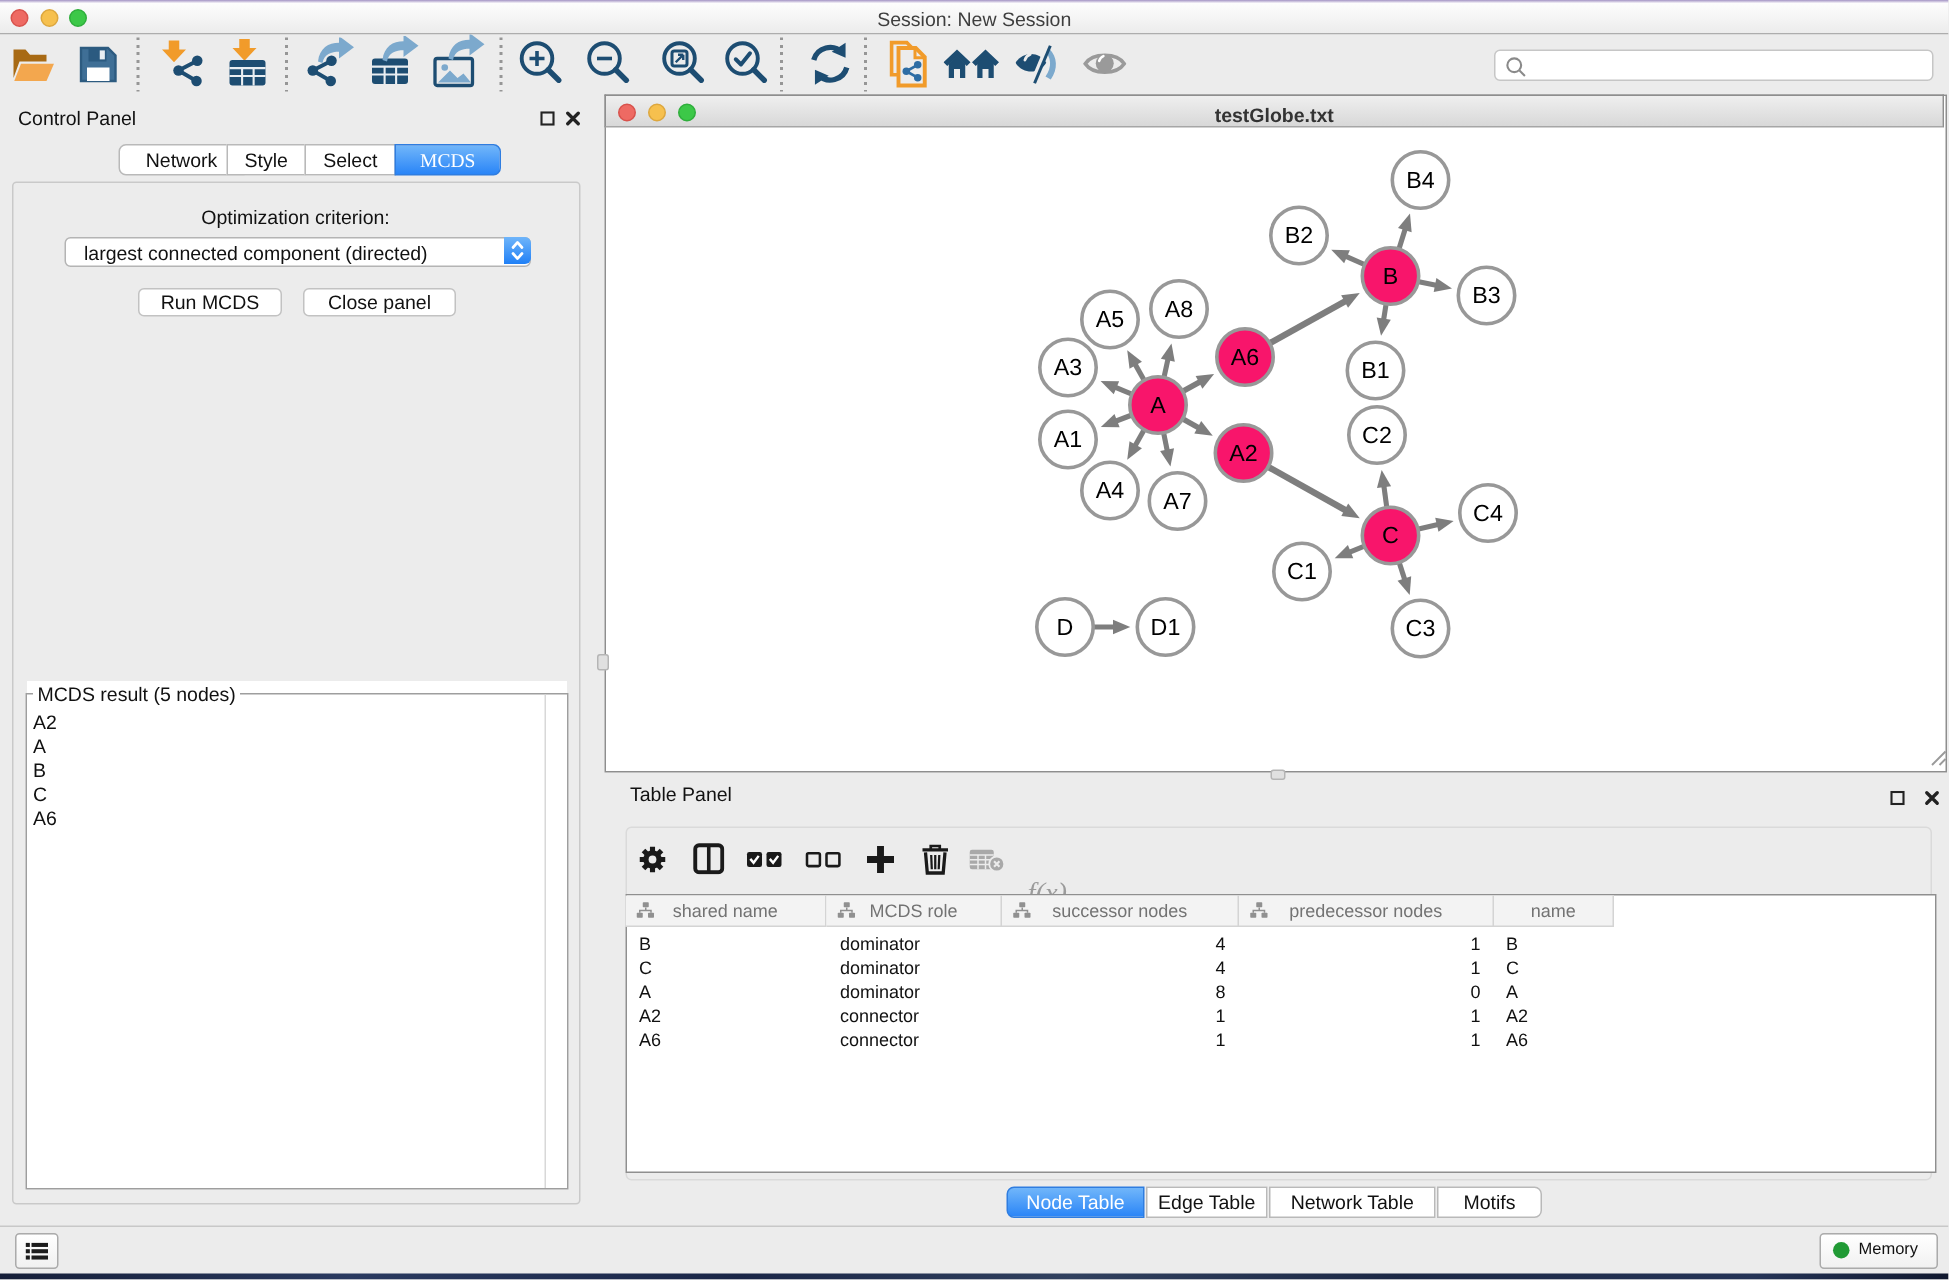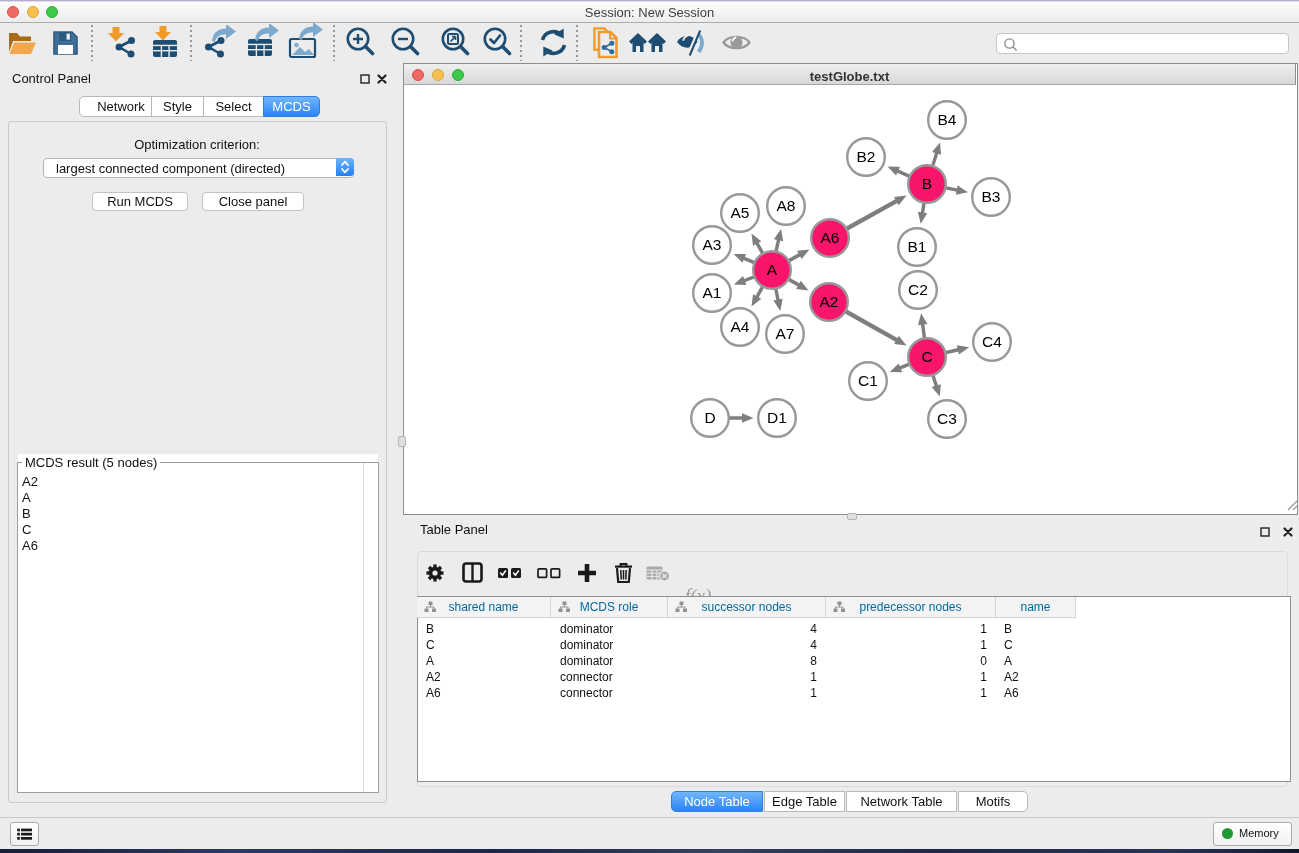--- a/index.html
+++ b/index.html
@@ -30,21 +30,21 @@
 #sbtrack{left:363px;top:463px;width:0px;height:329px;border-left:1px solid #d8d8d8;}
 
 #gwin{left:403px;top:63px;width:893px;height:450px;border:1px solid #8e8e8e;background:#fff;}
 #gheader{left:403px;top:63px;width:893px;height:22px;background:linear-gradient(#efefef,#d8d8d8);border:1px solid #8e8e8e;border-bottom:1px solid #a6a6a6;box-sizing:border-box;}
 #gtitle{left:403px;top:69px;width:893px;text-align:center;font-size:13px;font-weight:700;color:#333;}
 .gl{border-radius:50%;width:10px;height:10px;top:69px;box-sizing:content-box;}
 
 #tptitle{left:420px;top:522px;font-size:13px;color:#111;}
 #tbox{left:417px;top:596px;width:872px;height:184px;background:#fff;border:1px solid #8f8f8f;}
 .th{top:597px;height:21px;background:#f3f3f3;border-right:1px solid #d4d4d4;border-bottom:1px solid #d4d4d4;box-sizing:border-box;
- font-size:12px;color:#0369a1;display:flex;align-items:center;justify-content:center;}
+ font-size:12px;color:#737373;display:flex;align-items:center;justify-content:center;}
 .td{font-size:12px;color:#111;height:16px;line-height:16px;}
 
 .btabseg{top:791px;height:21px;font-size:13px;display:flex;align-items:center;justify-content:center;box-sizing:border-box;}
 
 #statusbar{left:0;top:817px;width:1299px;height:31px;border-top:1px solid #c8c8c8;background:#ececec;}
 #listbtn{left:10px;top:822px;width:27px;height:22px;background:linear-gradient(#ffffff,#f1f1f1);border:1px solid #ababab;border-radius:3px;}
 #membtn{left:1213px;top:822px;width:77px;height:22px;background:linear-gradient(#ffffff,#f1f1f1);border:1px solid #ababab;border-radius:3px;font-size:11px;color:#111;}
 #navy{left:0;top:849px;width:1299px;height:4px;background:linear-gradient(90deg,#151e38,#2a3a60 18%,#1a2647 38%,#31415f 55%,#1c2845 72%,#253457 90%,#10182e);}
 .selblue{background:linear-gradient(#71b6fa,#2a85f7);color:#fff;border:1px solid #2f7de0;}
 .unseltab{background:#fff;border:1px solid #b9b9b9;color:#111;}
@@ -216,21 +216,21 @@
 <div class="abs" id="cpsub"></div>
 <div class="abs tabseg" style="left:79px;top:96px;width:84px;border-radius:5px 0 0 5px;" id="tabNetwork">
     <span>Network</span>
   </div>
 <div class="abs tabseg" style="left:151px;top:96px;width:53px;" id="tabStyle">
     <span>Style</span>
   </div>
 <div class="abs tabseg" style="left:203px;top:96px;width:61px;" id="tabSelect">
     <span>Select</span>
   </div>
-<div class="abs tabseg selblue" style="left:263px;top:96px;width:57px;border-radius:0 5px 5px 0;" id="tabMCDS">
+<div class="abs tabseg selblue" style="left:263px;top:96px;width:71px;border-radius:0 5px 5px 0;font-family:Liberation Serif, serif;" id="tabMCDS">
     <span>MCDS</span>
   </div>
 <div class="abs" id="optlabel">Optimization criterion:</div>
 <div class="abs" id="dropdown"></div>
 <div class="abs" id="ddtext">largest connected component (directed)</div>
 <div class="abs" id="ddbtn"><svg width="18" height="18" viewBox="0 0 18 18">
       <path d="M6 7 L9 3.6 L12 7" fill="none" stroke="#fff" stroke-width="1.8" stroke-linecap="round" stroke-linejoin="round"></path>
       <path d="M6 11 L9 14.4 L12 11" fill="none" stroke="#fff" stroke-width="1.8" stroke-linecap="round" stroke-linejoin="round"></path>
     </svg></div>
 <div class="abs btn" style="left:92px;width:94px;">Run MCDS</div>

